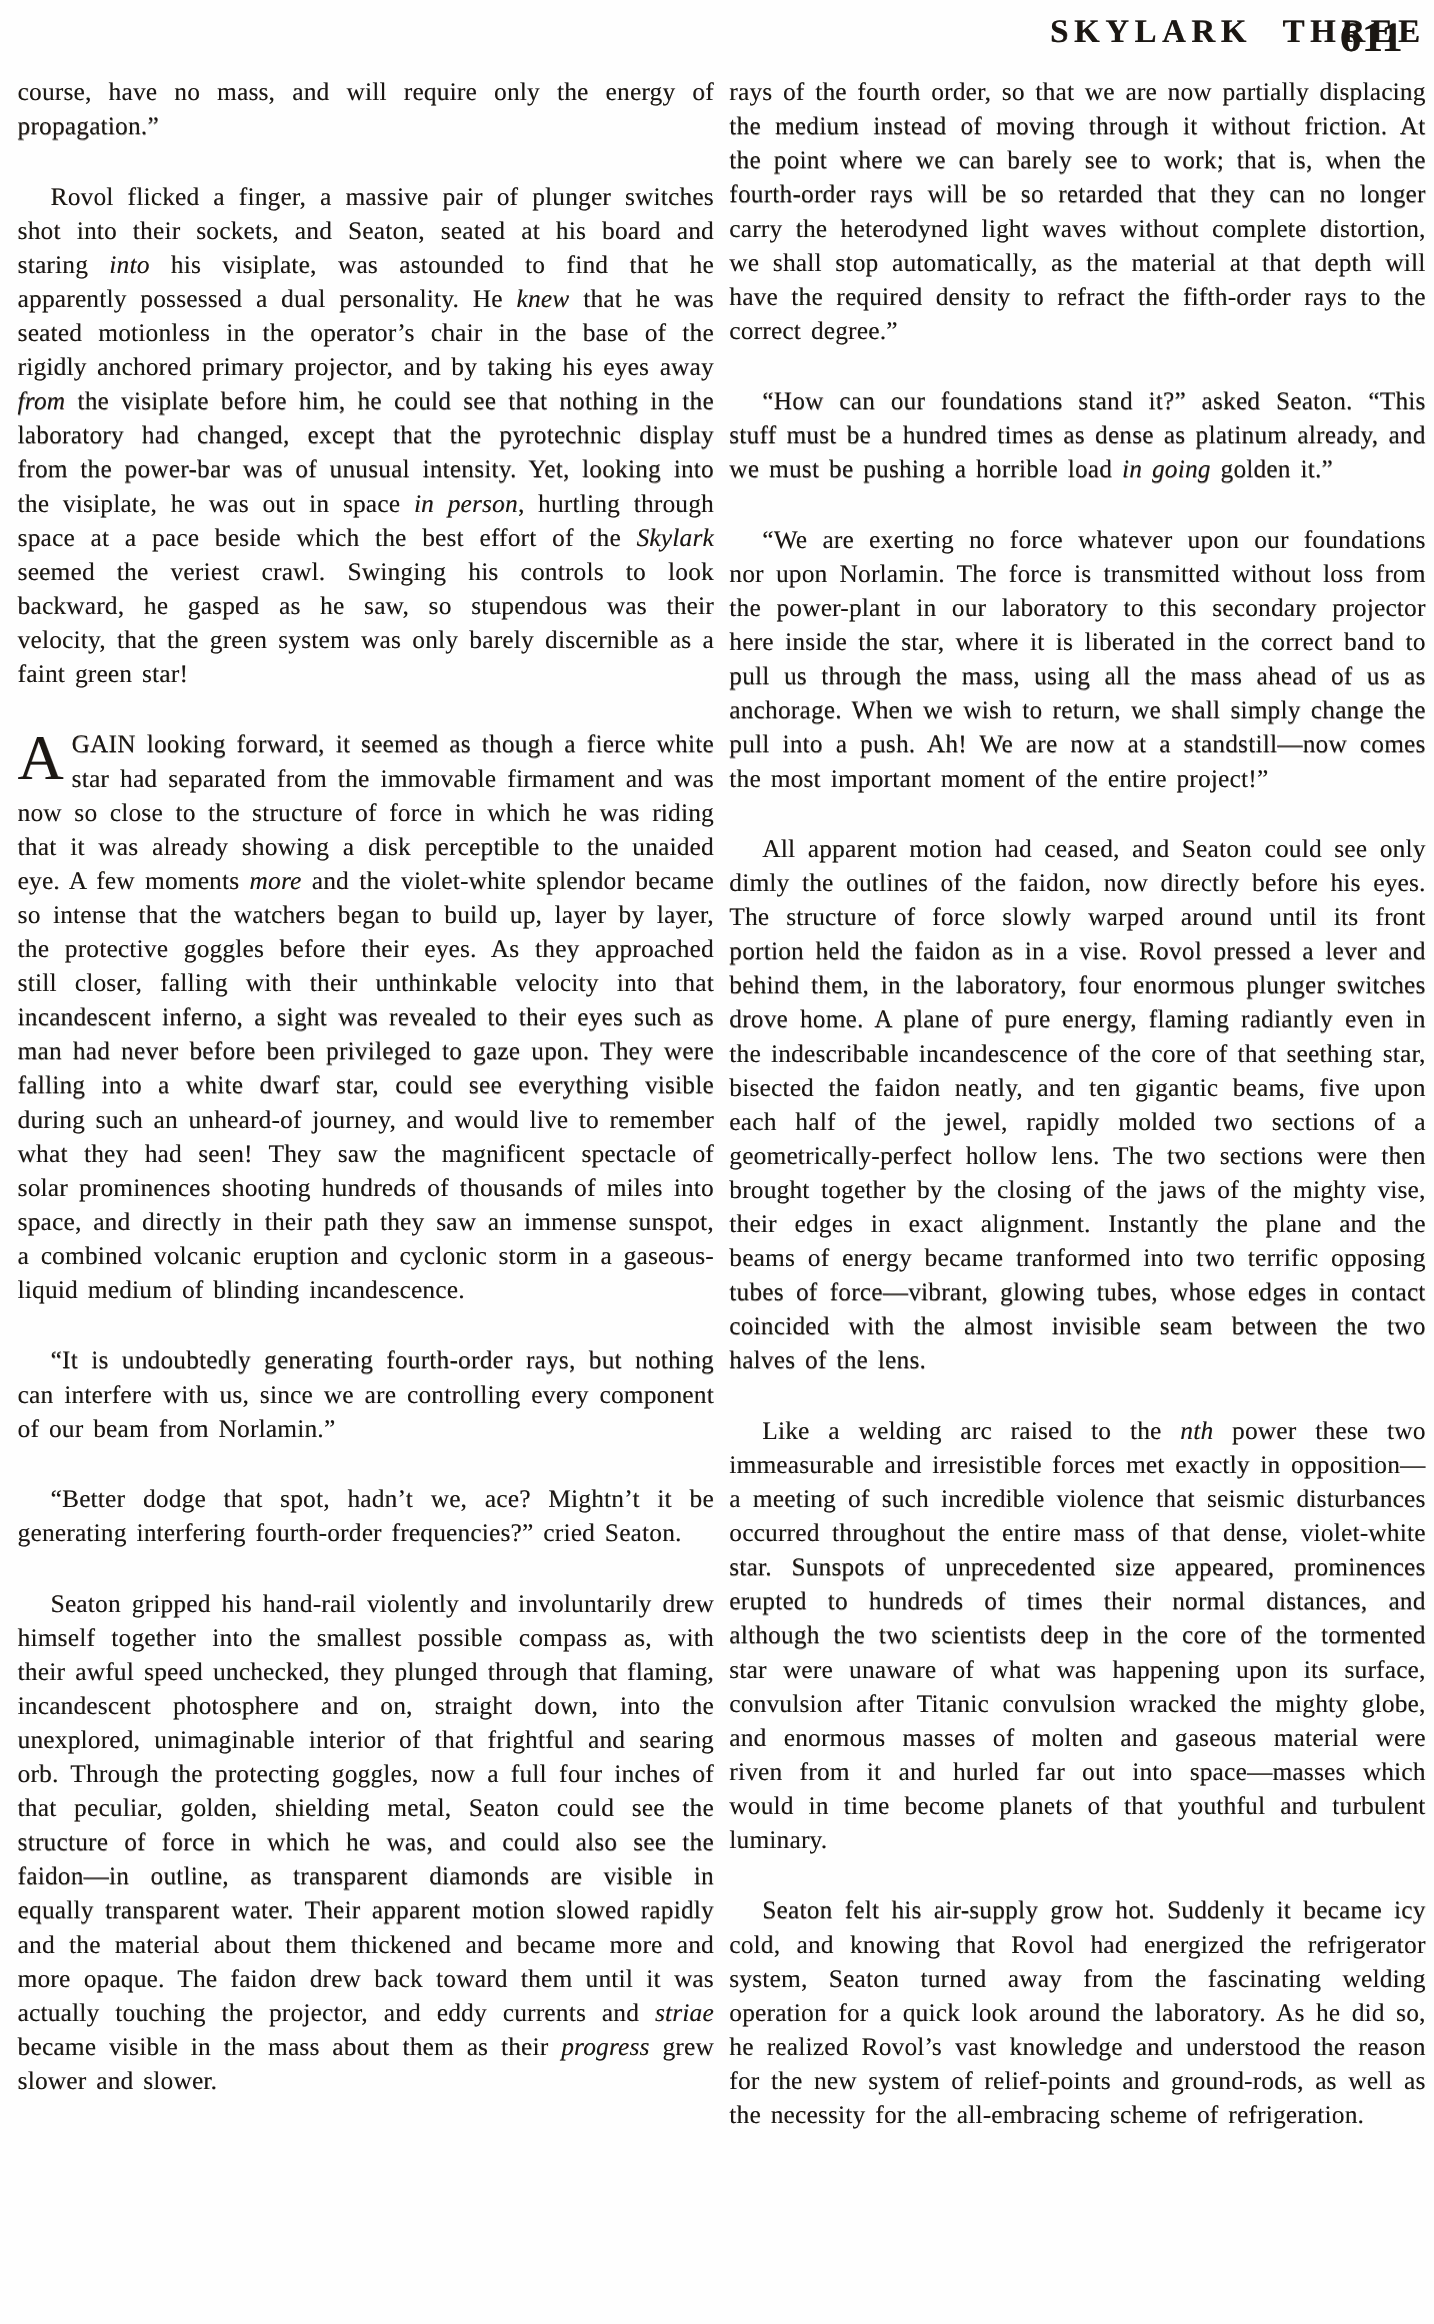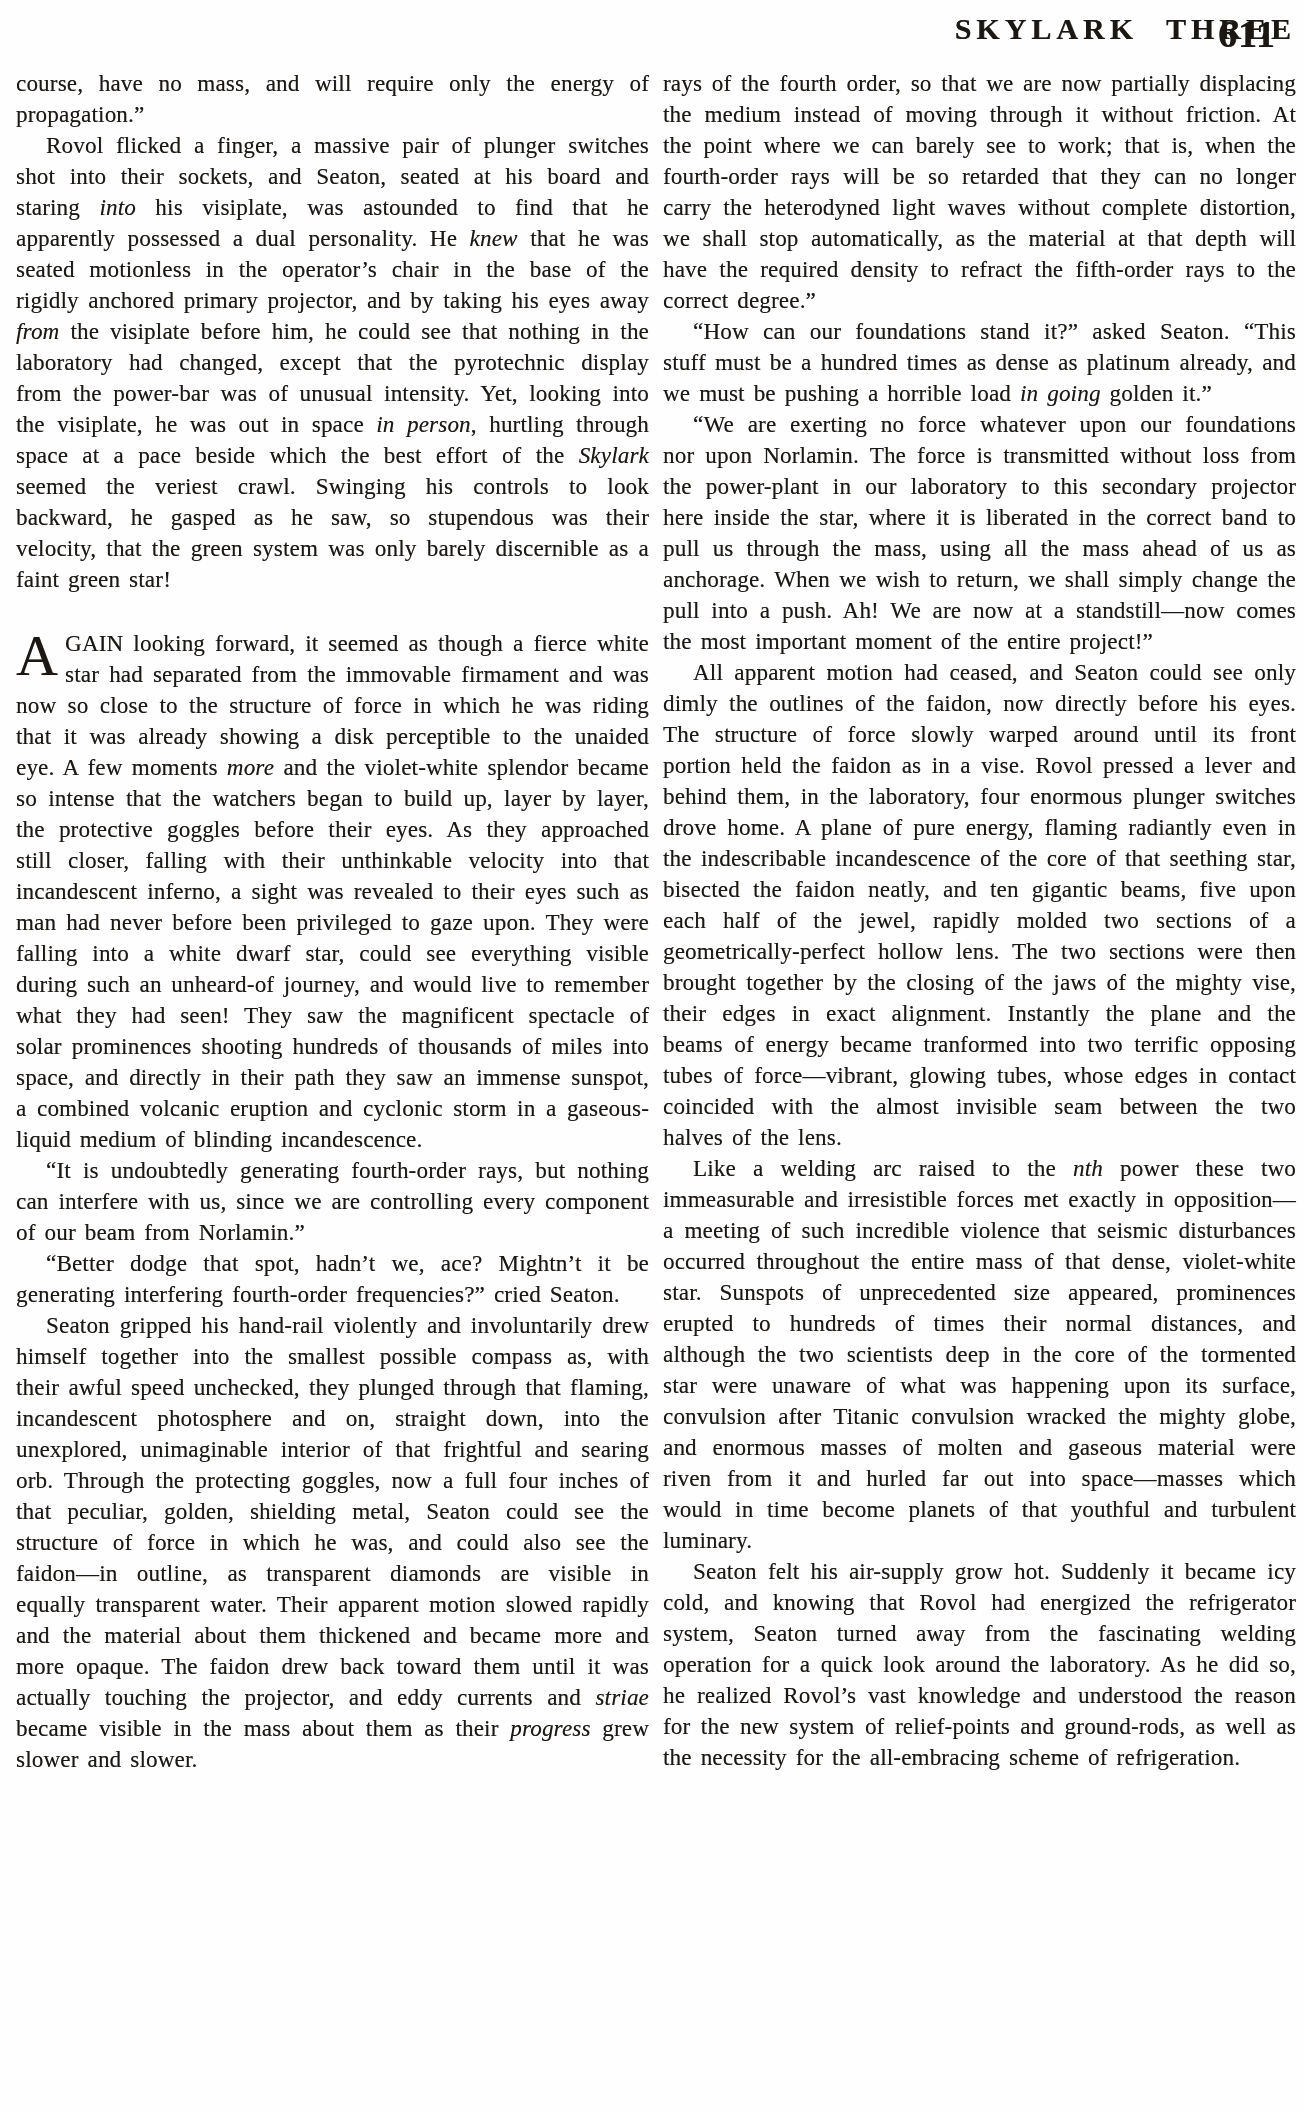--- a/index.html
+++ b/index.html
@@ -53,21 +53,21 @@
   }
   .column p {
     margin: 0;
     font-size: 23px;
     line-height: 31px;
     text-align: justify;
     word-spacing: 3px;
     letter-spacing: 0.2px;
     text-shadow: 0.25px 0.35px 0.4px rgba(25,20,16,0.5);
   }
-  .column p.indent { text-indent: 30px; }
+  .column p.indent { text-indent: 30px; margin-top: 33px; }
   .column p.section-break { margin-top: 33px; }
   .seg { display: inline; }
   .seg.italic { font-style: italic; }
   .dropcap {
     float: left;
     font-size: 58px;
     line-height: 50px;
     padding: 3px 7px 0 0;
     font-weight: normal;
   }

